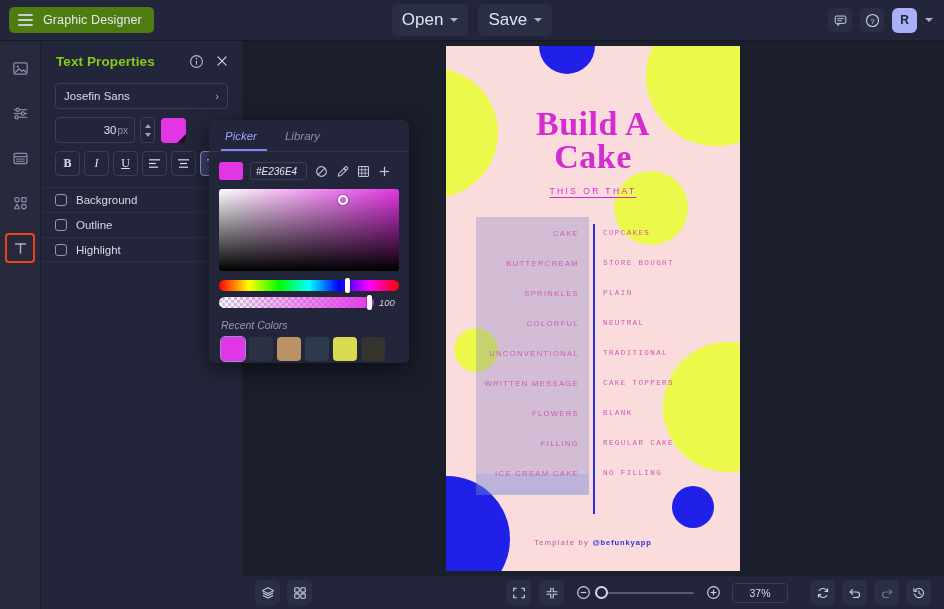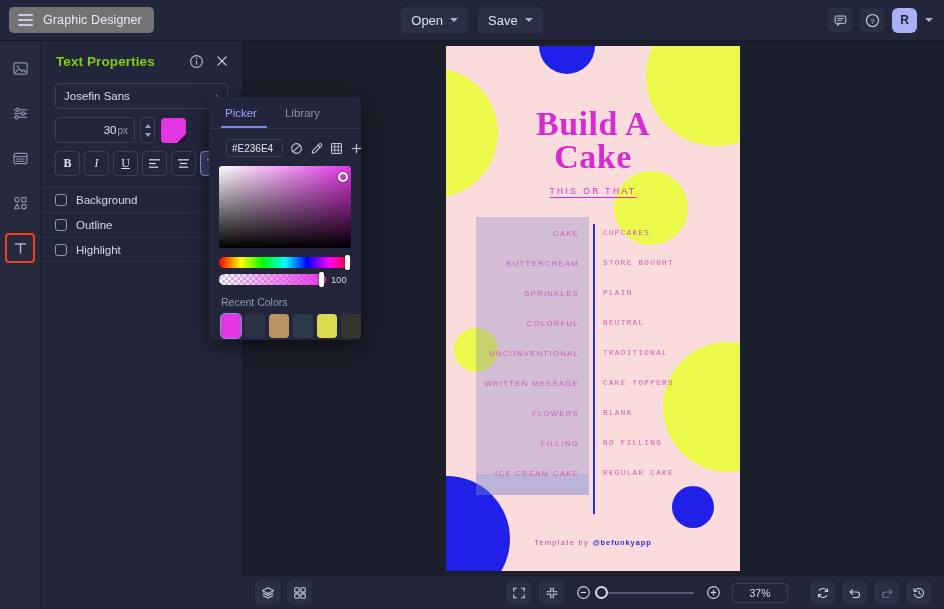--- a/index.html
+++ b/index.html
@@ -13,31 +13,31 @@
 
   
   .topbar {
     position: absolute; left: 0; top: 0; width: 944px; height: 41px;
     background: #23263a; display: flex; align-items: center;
     border-bottom: 1px solid #171926;
   }
   .brand {
     display: flex; align-items: center; gap: 10px;
     margin-left: 9px; padding: 6px 12px 6px 9px;
-    background: #737373; border-radius: 5px;
+    background: #4d7c0f; border-radius: 5px;
   }
   .brand-label { color: #e7e9f2; font-size: 12.5px; letter-spacing: .1px; }
   .hamburger { width: 15px; height: 12px; display: flex; flex-direction: column; justify-content: space-between; }
   .hamburger i { display: block; height: 1.6px; background: #c9cde0; border-radius: 1px; }
 
   .topcenter { position: absolute; left: 0; right: 0; display: flex; justify-content: center; gap: 10px; }
   .tbtn {
     display: flex; align-items: center; gap: 7px;
     background: #2b2f45; border-radius: 5px; padding: 6px 10px;
-    color: #dfe2ef; font-size: 13px; border: none; cursor: pointer;
+    color: #dfe2ef; font-size: 17px; border: none; cursor: pointer;
   }
   .caret { width: 0; height: 0; border-left: 4px solid transparent; border-right: 4px solid transparent; border-top: 4.5px solid #aeb3c9; }
 
   .topright { margin-left: auto; display: flex; align-items: center; gap: 8px; margin-right: 11px; }
   .iconbtn {
     width: 24px; height: 24px; border-radius: 5px; background: #2b2f45;
     display: flex; align-items: center; justify-content: center; cursor: pointer;
   }
   .avatar {
     width: 25px; height: 25px; border-radius: 6px; background: #a9b0f5;
@@ -119,23 +119,24 @@
   .checkrow {
     height: 25px; display: flex; align-items: center; gap: 9px;
     padding: 0 14px; border-top: 1px solid #2c3048; cursor: pointer;
   }
   .checkrow:last-child { border-bottom: 1px solid #2c3048; }
   .cbox { width: 12px; height: 12px; border: 1.4px solid #9399b4; border-radius: 3px; }
   .clabel { color: #d6d9e9; font-size: 11.5px; }
 
   
   .picker {
-    position: absolute; left: 209px; top: 97px; width: 152px; height: 243px;
+    position: absolute; left: 209px; top: 120px; width: 200px; height: 243px;
     background: #23263a; border-radius: 6px;
     box-shadow: 0 6px 22px rgba(0,0,0,.55);
+    font-style: italic;
   }
   .ptabs { display: flex; gap: 0; padding: 6px 0 0 12px; border-bottom: 1px solid #32364f; }
   .ptab {
     font-size: 11.5px; color: #8d92ac; padding: 4px 10px 7px 4px; cursor: pointer;
     margin-right: 14px;
   }
   .ptab.active { color: #9aa4ff; border-bottom: 2px solid #7b86f0; }
   .phexrow { display: flex; align-items: center; gap: 7px; padding: 10px 10px 0 10px; }
   .phex-sw { width: 24px; height: 18px; border-radius: 3px; }
   .phex {
@@ -455,22 +456,22 @@
             <div class="citem">ICE CREAM CAKE</div>
           </div>
         <div class="colR" id="rightCol">
             <div class="citem">CUPCAKES</div>
             <div class="citem">STORE BOUGHT</div>
             <div class="citem">PLAIN</div>
             <div class="citem">NEUTRAL</div>
             <div class="citem">TRADITIONAL</div>
             <div class="citem">CAKE TOPPERS</div>
             <div class="citem">BLANK</div>
+            <div class="citem">REGULAR CAKE</div>
             <div class="citem">NO FILLING</div>
-            <div class="citem">REGULAR CAKE</div>
           </div>
       </div>
 
       <div class="credit">
         <span>Template by </span><b>@befunkyapp</b>
       </div>
     </div>
   </div>
 
   <div class="picker">

